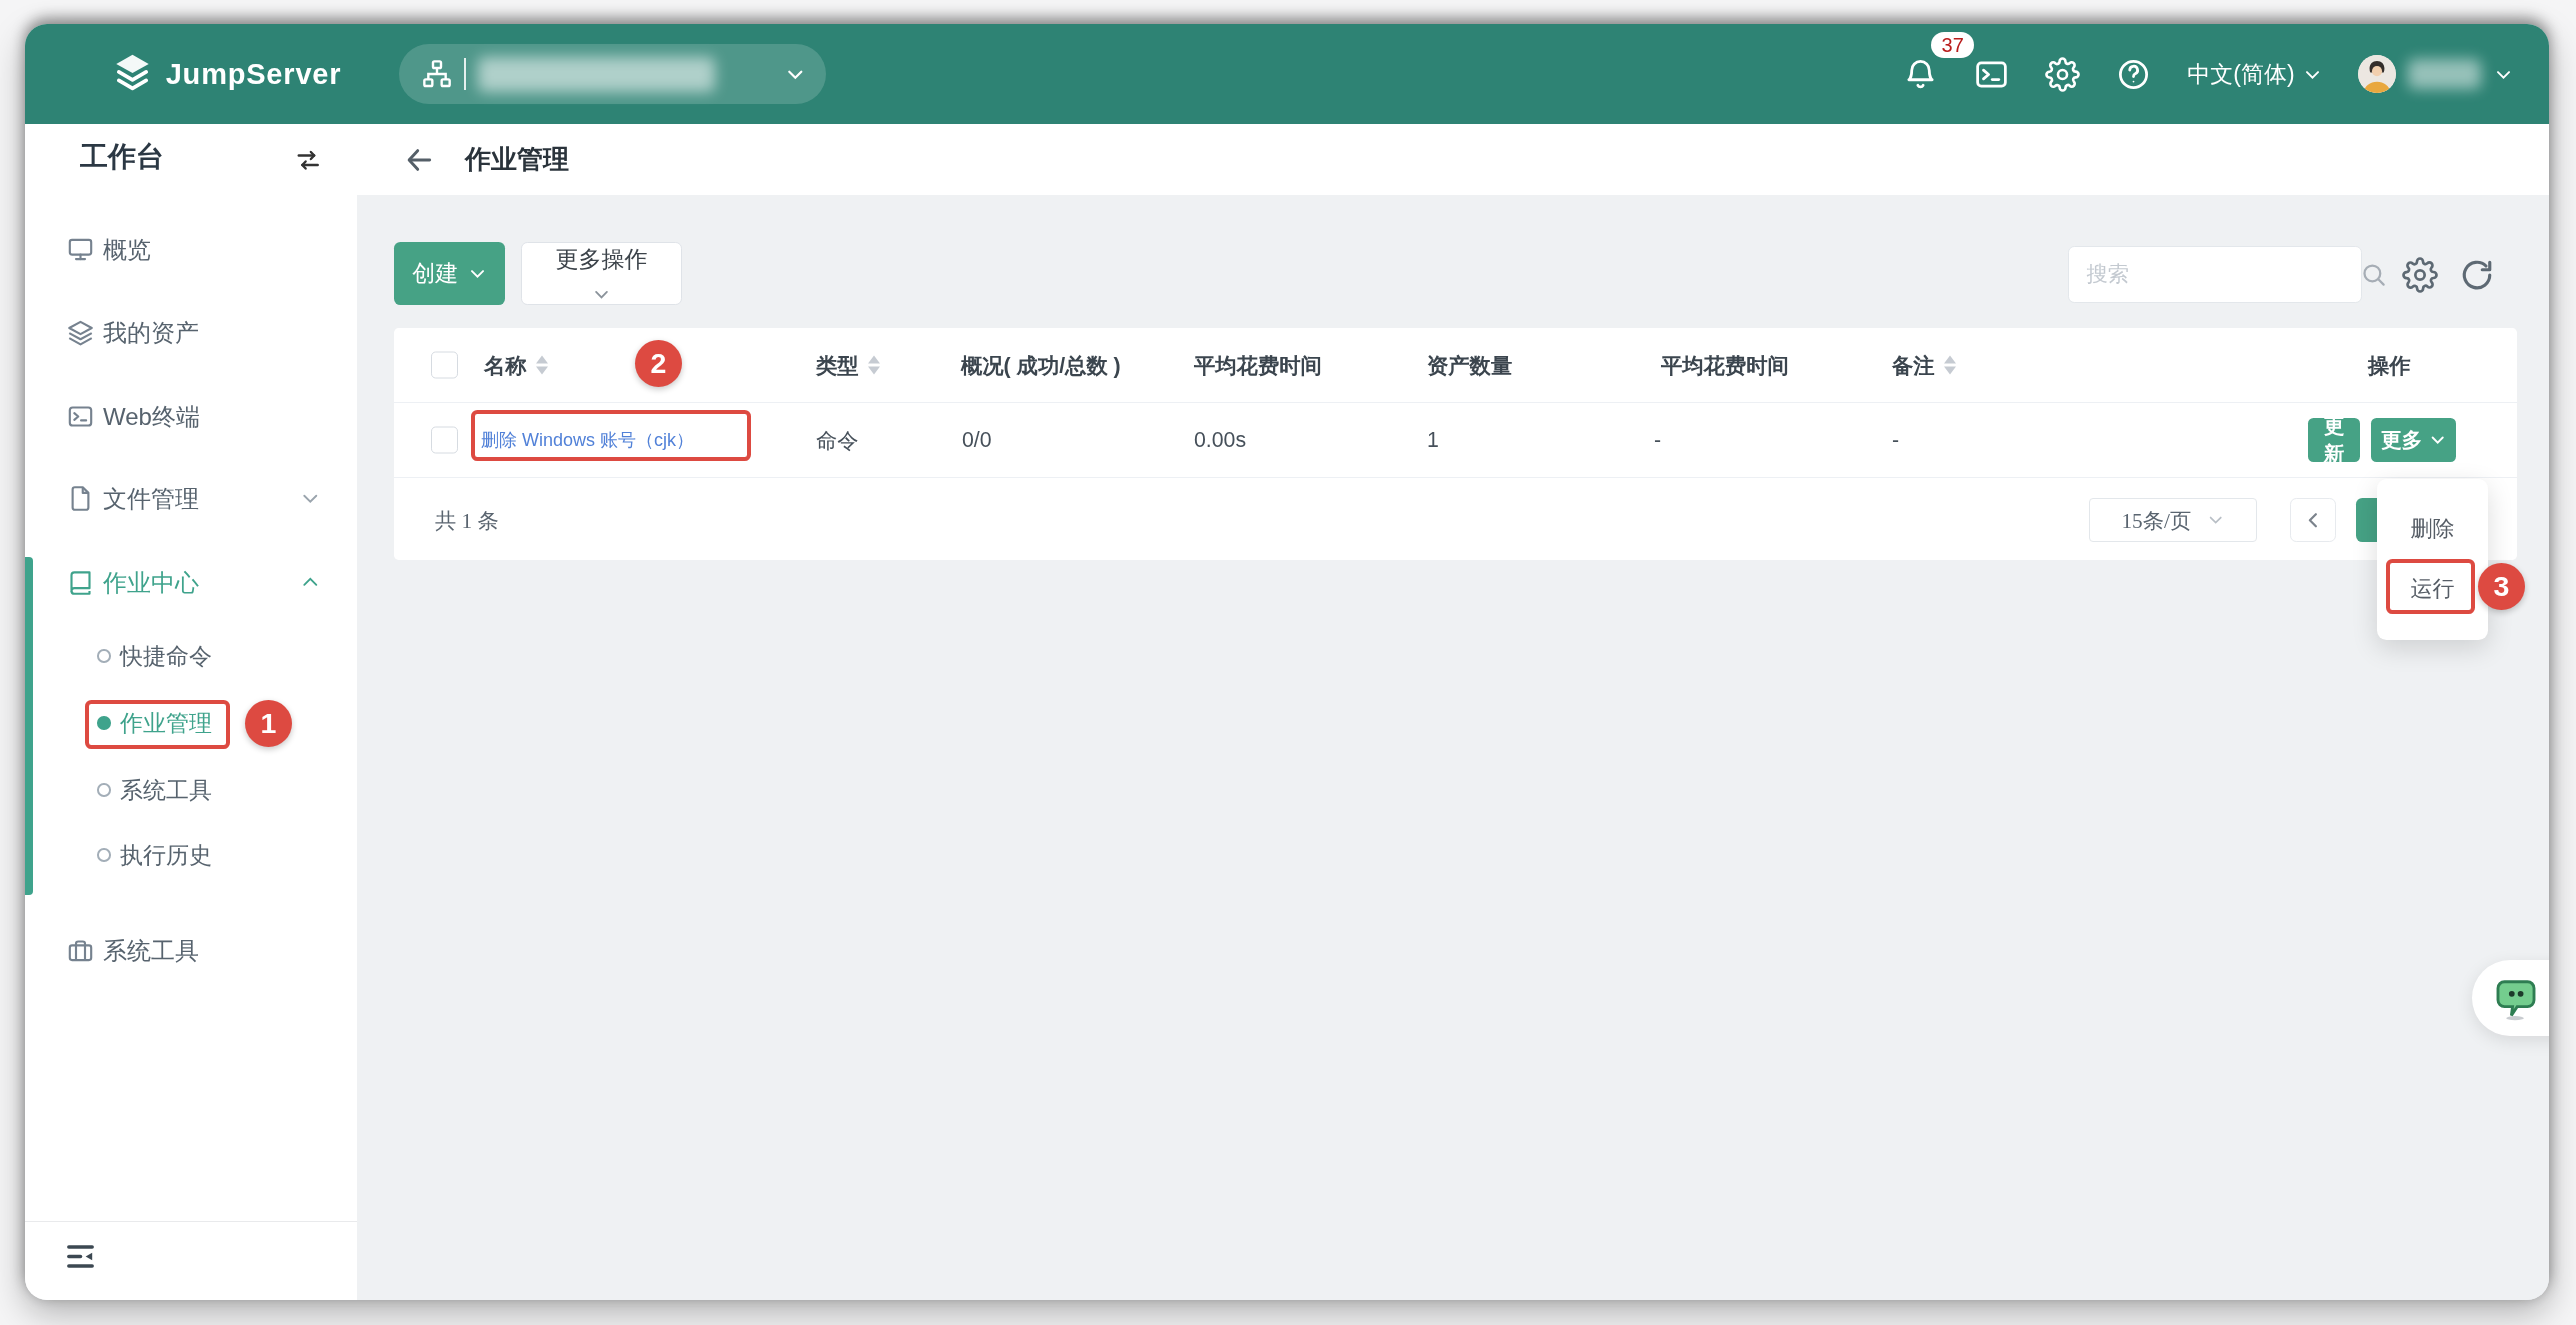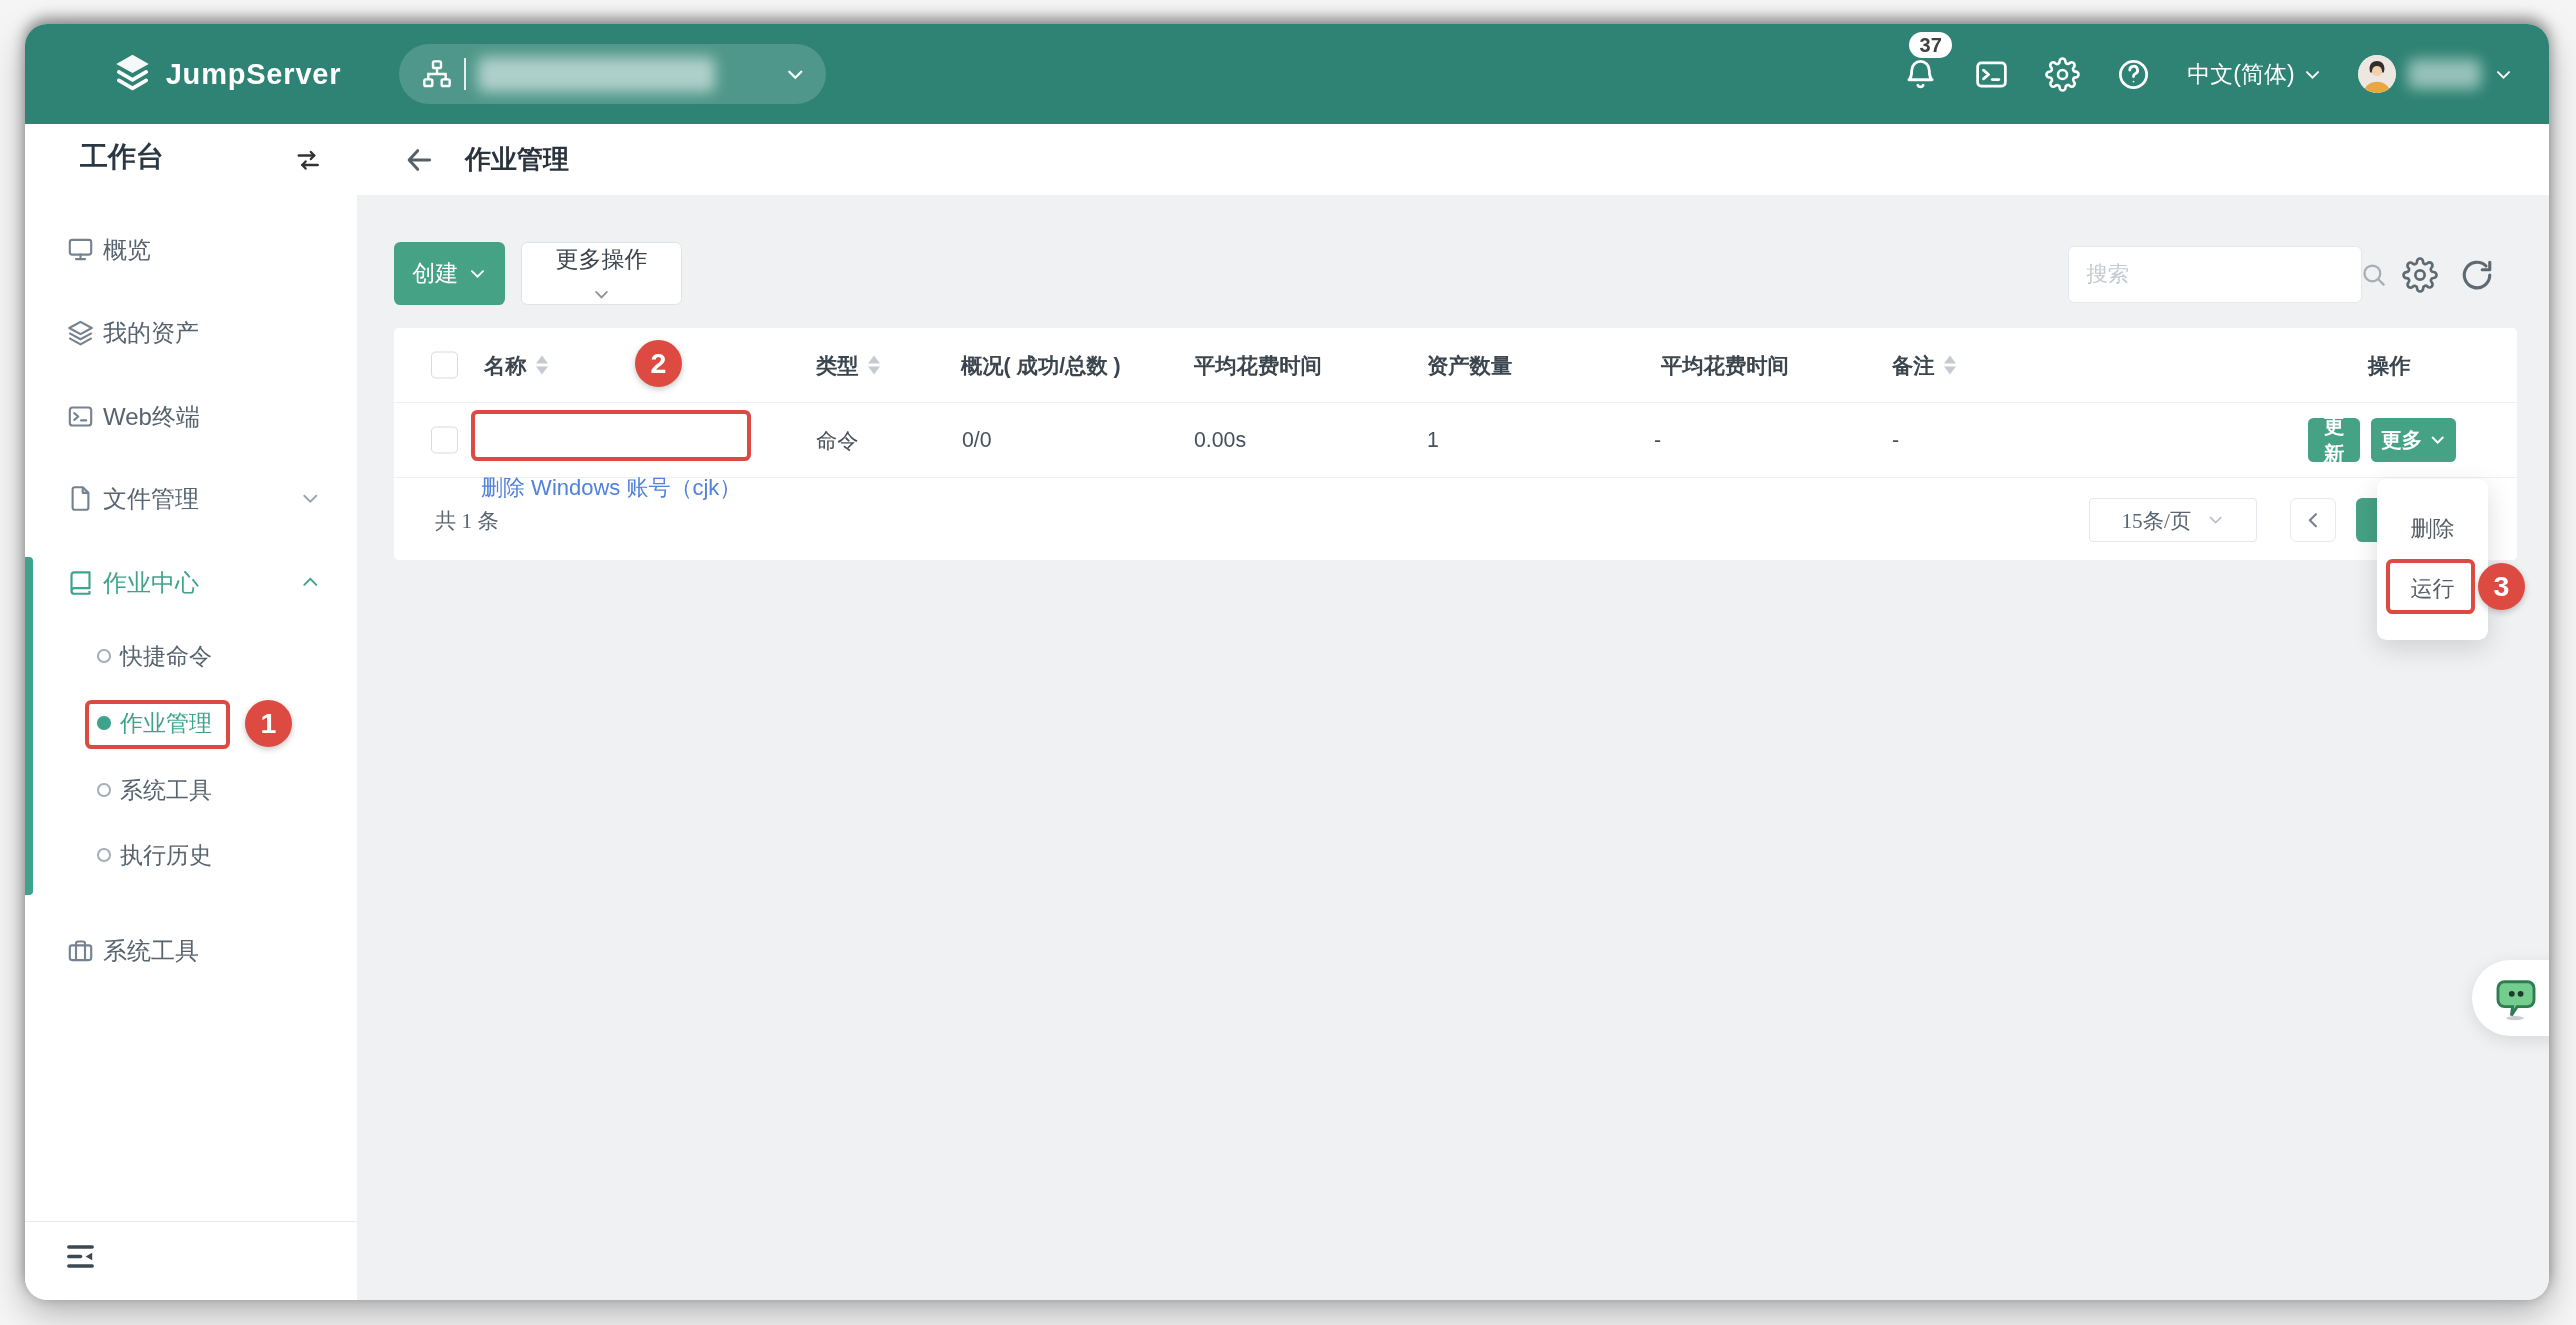--- a/index.html
+++ b/index.html
@@ -12,22 +12,22 @@
   .brand{position:absolute;left:87px;top:0;height:100px;display:flex;align-items:center;gap:12.7px;color:#fff;}
   .brand-text{font-size:29px;font-weight:bold;letter-spacing:0.8px;}
   .org-pill{position:absolute;left:374px;top:20px;width:427px;height:60px;border-radius:32px;
     background:rgba(255,255,255,.16);display:flex;align-items:center;color:#fff;}
   .org-pill .divider{width:1.6px;height:32px;background:rgba(255,255,255,.85);margin:0 12.7px 0 11px;}
   .blur-block{background:rgba(255,255,255,.55);filter:blur(7.1px);border-radius:6.3px;}
   .org-blur{width:237px;height:35px;}
   .org-chevron{margin-left:auto;margin-right:20.6px;}
   .topbar-right{position:absolute;right:36px;top:0;height:100px;display:flex;align-items:center;gap:36px;color:#fff;}
   .tb-icon{position:relative;display:flex;align-items:center;justify-content:center;cursor:pointer;}
-  .badge{position:absolute;top:-25px;left:6px;background:#fff;color:#404040;border-radius:17.4px;
-    padding:2.4px 10.3px;font-size:20px;font-weight:bold;line-height:1.1;}
+  .badge{position:absolute;top:-25px;left:28px;background:#fff;color:#b91c1c;border-radius:17.4px;
+    padding:2.4px 10.3px;font-size:20px;font-weight:normal;line-height:1.1;}
   .lang{display:flex;align-items:center;gap:8px;font-size:23px;cursor:pointer;}
   .user{display:flex;align-items:center;gap:12.7px;cursor:pointer;}
   .avatar{width:38px;height:38px;border-radius:50%;overflow:hidden;background:#ece7e1;flex:none;}
   .user-blur{width:73px;height:30px;background:rgba(255,255,255,.5);}
   
   .sidebar{position:absolute;left:0;top:100px;width:332px;bottom:0;background:#fff;border-right:0.8px solid #ecedef;}
   .sb-title{position:absolute;left:55px;top:14.2px;font-size:28px;font-weight:bold;color:#2b3844;}
   .sb-swap{position:absolute;left:269px;top:22px;color:#333;cursor:pointer;}
   .nav-item{position:absolute;left:0;width:100%;height:51px;display:flex;align-items:center;cursor:pointer;}
   .nav-icon{position:absolute;left:42px;width:27px;height:27px;color:#76828f;display:flex;}
@@ -394,21 +394,21 @@
               <i class="car-down"></i>
             </span>
         </span>
         <span class="cell th" style="left:1974px">
           <span>操作</span>
         </span>
       </div>
 
       <div class="t-row">
         <span class="checkbox"></span>
-        <span class="cell link" style="left:87px;font-size:22px;margin-top:48px;">删除 Windows 账号（cjk）</span>
+        <span class="cell link" style="left:87px;font-size:18px;">删除 Windows 账号（cjk）</span>
         <span class="cell" style="left:422px">命令</span>
         <span class="cell" style="left:568px">0/0</span>
         <span class="cell" style="left:800px">0.00s</span>
         <span class="cell" style="left:1033px">1</span>
         <span class="cell" style="left:1260px">-</span>
         <span class="cell" style="left:1498px">-</span>
         <button class="mini-btn" style="left:1914px;width:52px;border:none;">
           <span>更新</span>
         </button>
         <button class="mini-btn" style="left:1977px;width:85px;border:none;">

